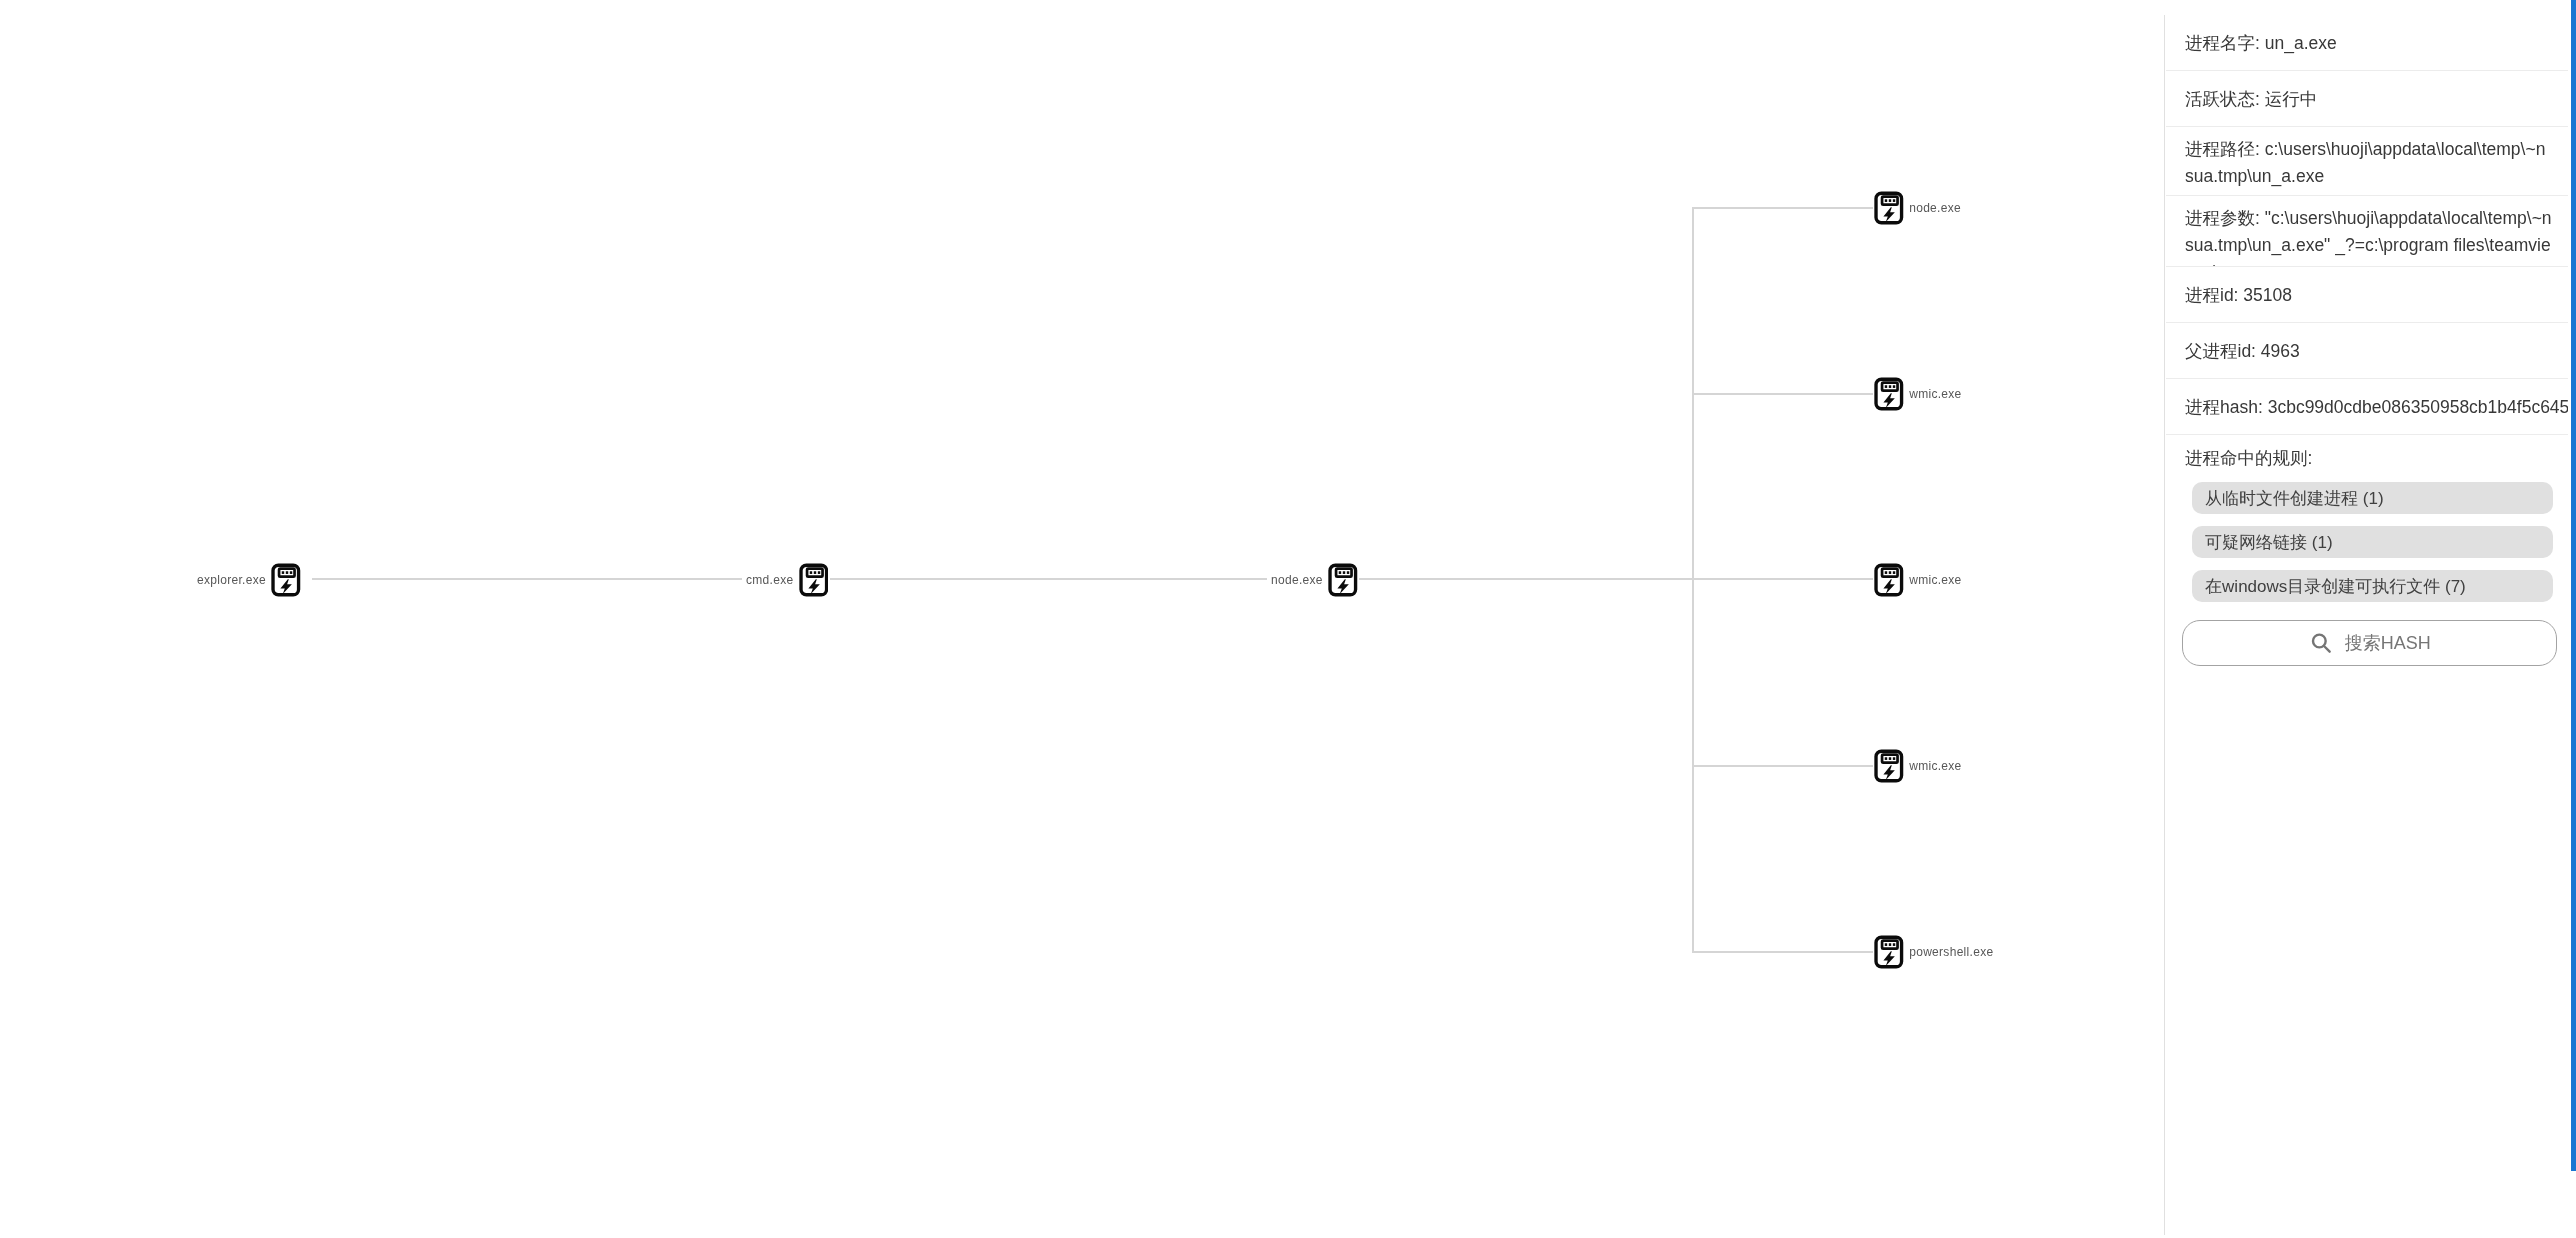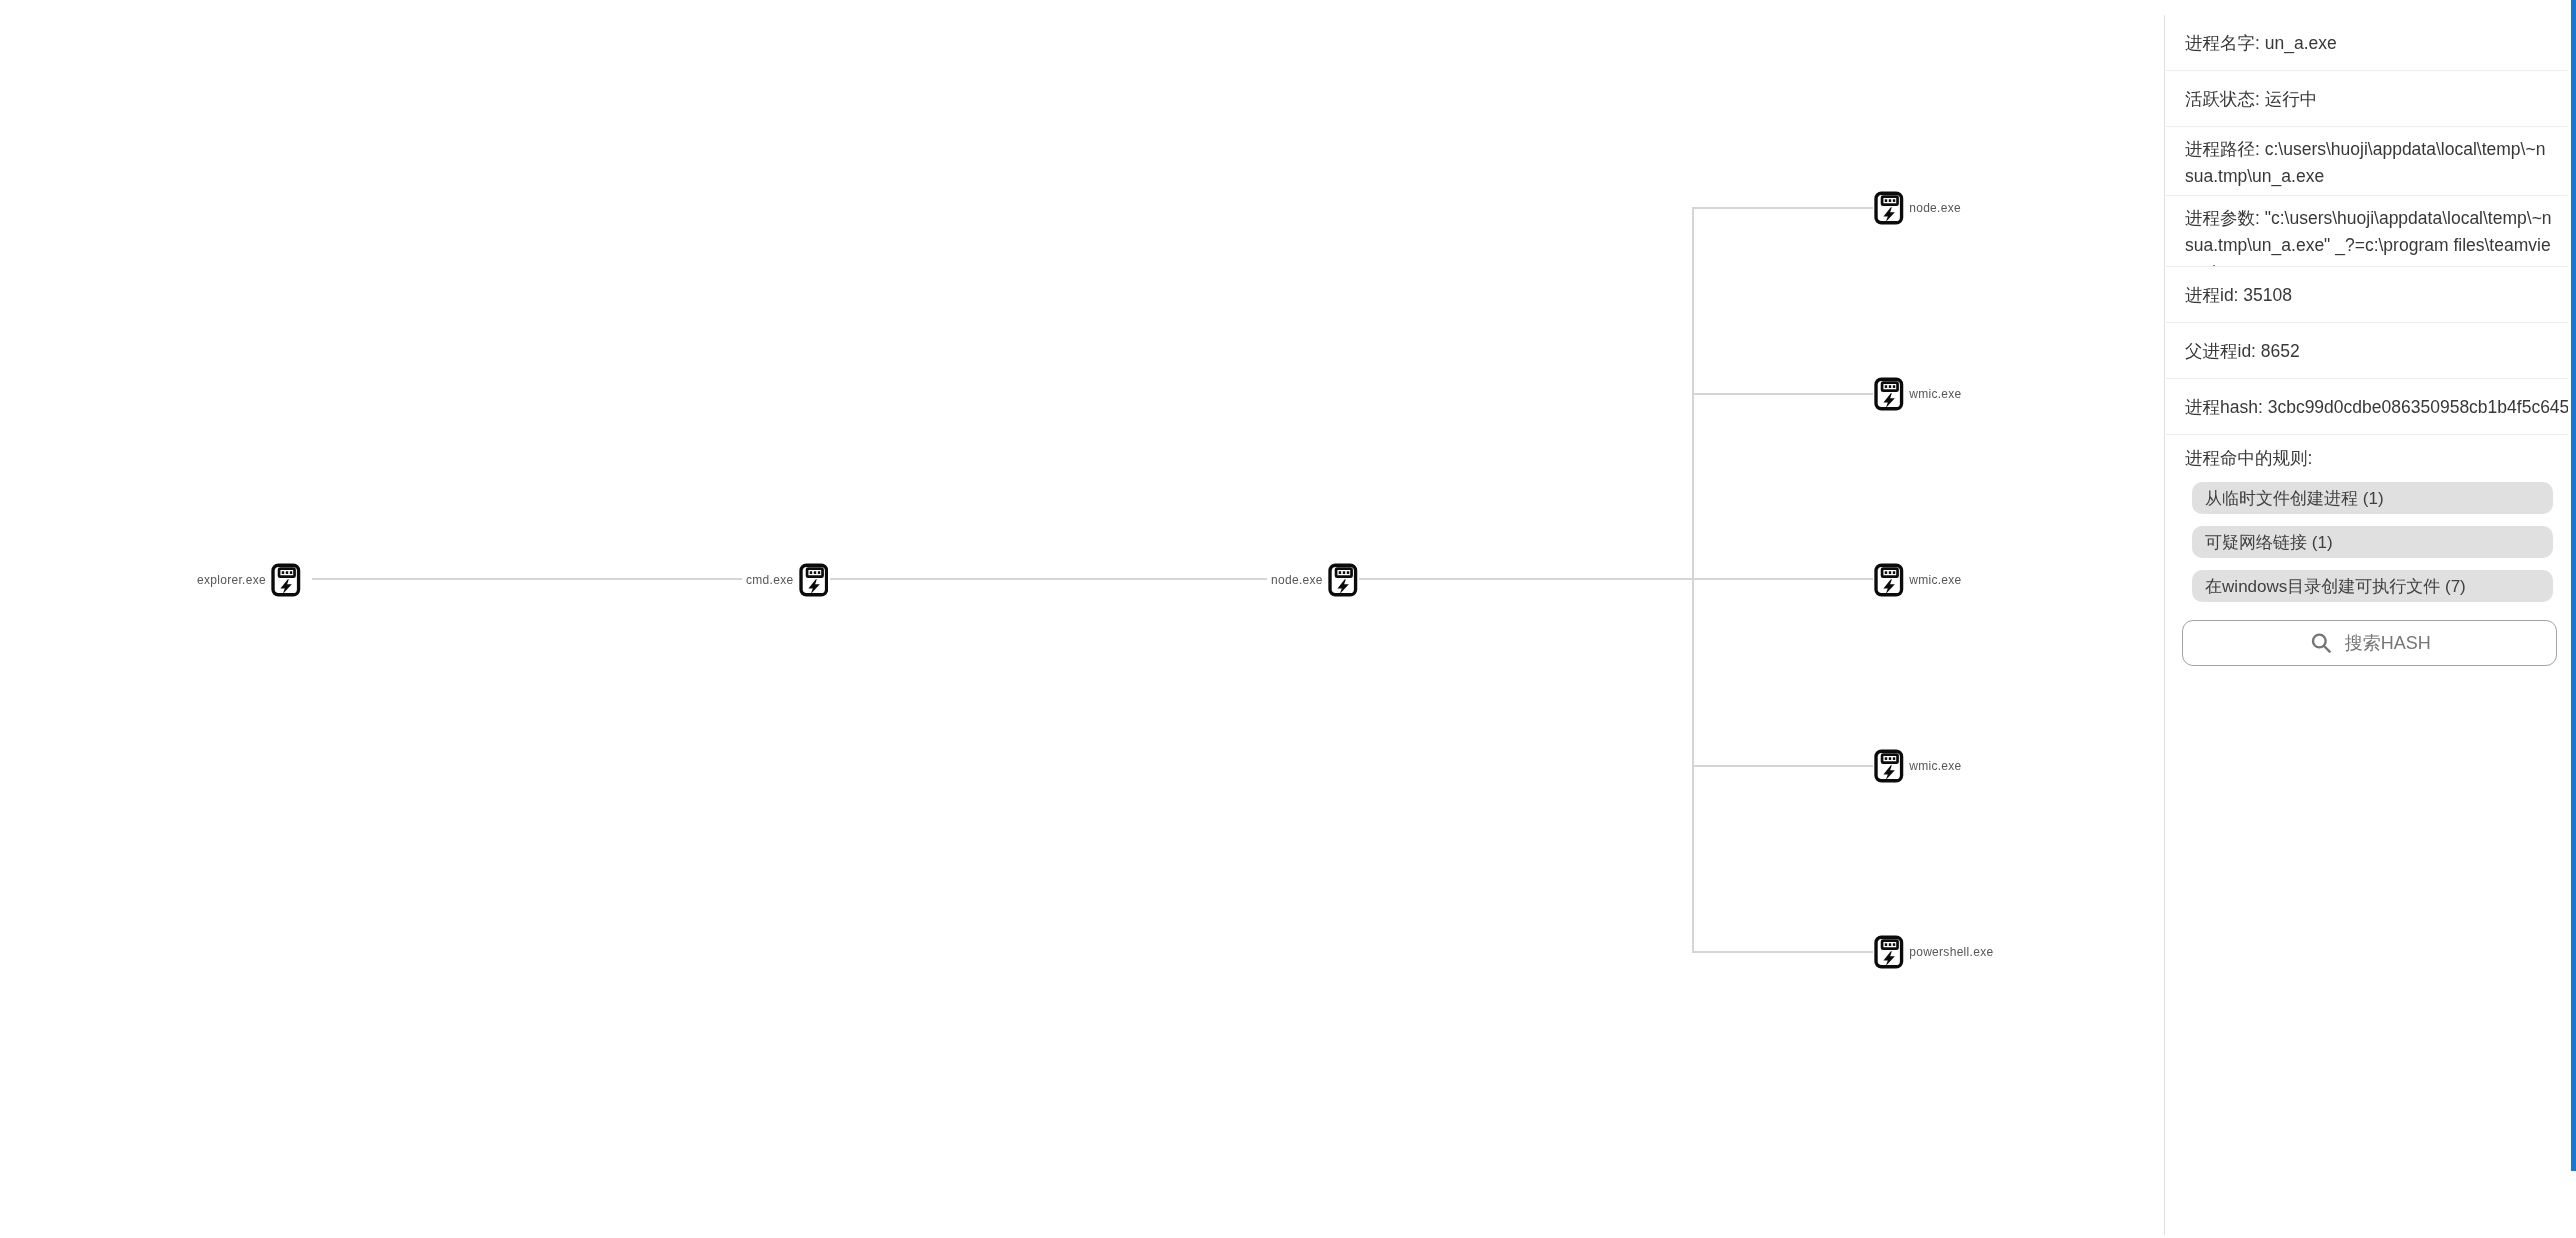--- a/index.html
+++ b/index.html
@@ -18,21 +18,21 @@
   .panel { position:absolute; left:2166px; top:15.4px; width:402px; color:#383838; font-size:17.5px; }
   .prow { border-bottom:1.3px solid #ececec; padding:0 14.8px 0 19px; display:flex; align-items:center; height:56px; }
   .prow.two { display:block; height:69px; padding-top:8.7px; line-height:27px; word-break:break-all; overflow:hidden; }
   .prow.clip2 { height:71px; }
   .prow.nowrap { white-space:nowrap; overflow:hidden; }
   .rules { padding:12px 14.8px 0 19px; }
   .rules-label { line-height:23px; }
   .chip { margin:12px 0 0 6.7px; height:32px; background:#e0e0e0; border-radius:10px;
           display:flex; align-items:center; padding:0 13.4px; font-size:17px; color:#404040; cursor:pointer; }
   .chip:first-of-type { margin-top:13.4px; }
-  .btn { margin:14.8px -4px 0 -2.7px; height:46px; border:1.3px solid #a3a3a3; border-radius:11px; background:#fff;
+  .btn { margin:14.8px -4px 0 -2.7px; height:46px; border:1.3px solid #a3a3a3; border-radius:18px; background:#fff;
          display:flex; align-items:center; justify-content:center; gap:12px;
          font-size:18px; color:#757575; cursor:pointer; }
   .btn.first { margin-top:17.5px; }
   .stripes { width:28px; height:25.5px; overflow:hidden; }
 
   
   .scrollbar { position:absolute; left:2571px; top:0; width:4.7px; height:1171px; background:#1976d2; }
 </style>
 </head>
 <body>
@@ -154,21 +154,21 @@
   </div>
 
   <div class="divider"></div>
 
   <div class="panel">
     <div class="prow">进程名字: un_a.exe</div>
     <div class="prow">活跃状态: 运行中</div>
     <div class="prow two">进程路径: c:\users\huoji\appdata\local\temp\~nsua.tmp\un_a.exe</div>
     <div class="prow two clip2">进程参数: "c:\users\huoji\appdata\local\temp\~nsua.tmp\un_a.exe" _?=c:\program files\teamviewer\</div>
     <div class="prow">进程id: 35108</div>
-    <div class="prow">父进程id: 8652</div>
+    <div class="prow">父进程id: 4963</div>
     <div class="prow nowrap">进程hash: 3cbc99d0cdbe086350958cb1b4f5c645</div>
 
     <div class="rules">
       <div class="rules-label">进程命中的规则:</div>
       <div class="chip">从临时文件创建进程 (1)</div>
       <div class="chip">可疑网络链接 (1)</div>
       <div class="chip">在windows目录创建可执行文件 (7)</div>
 
       <div class="btn first">
         <span style="line-height:0;">

